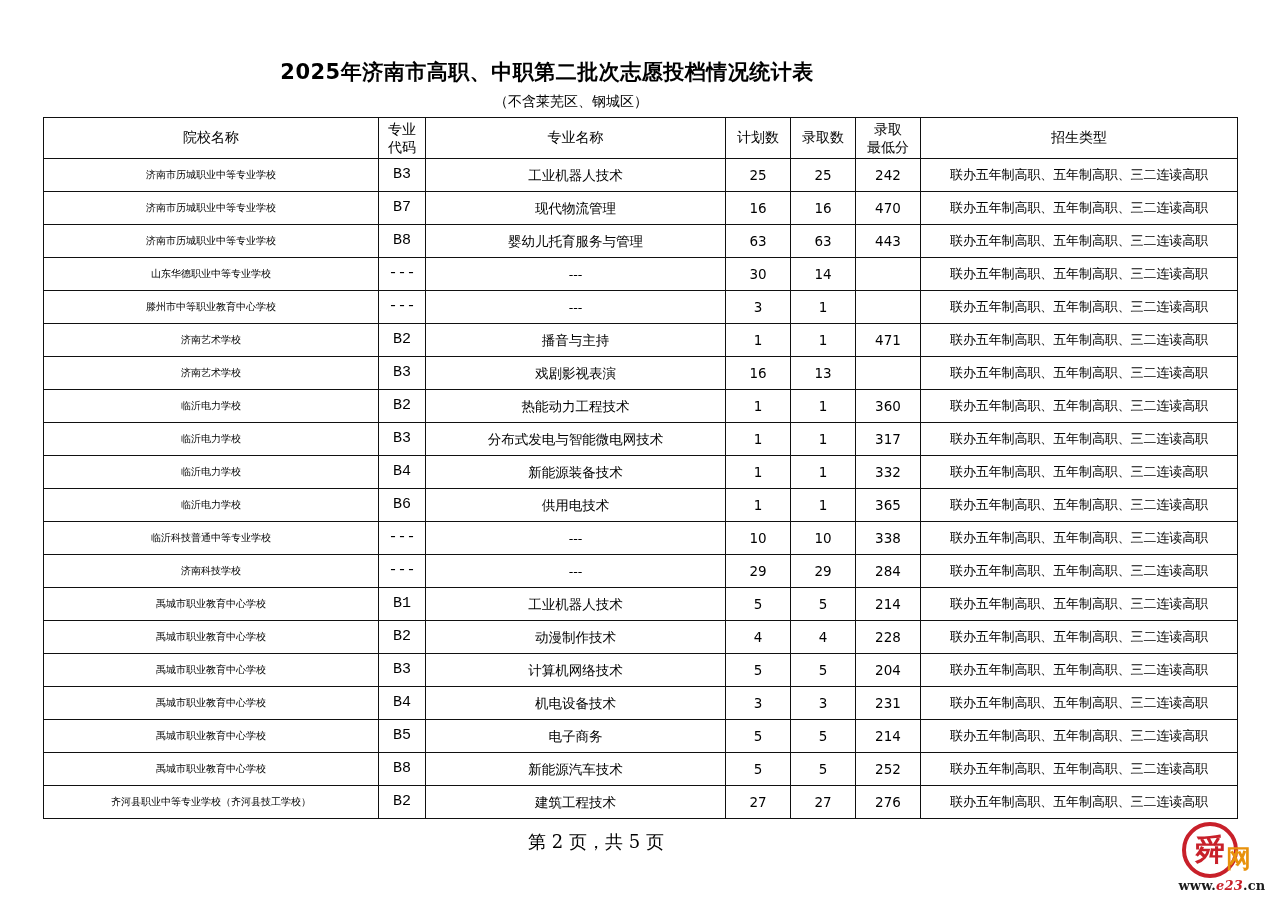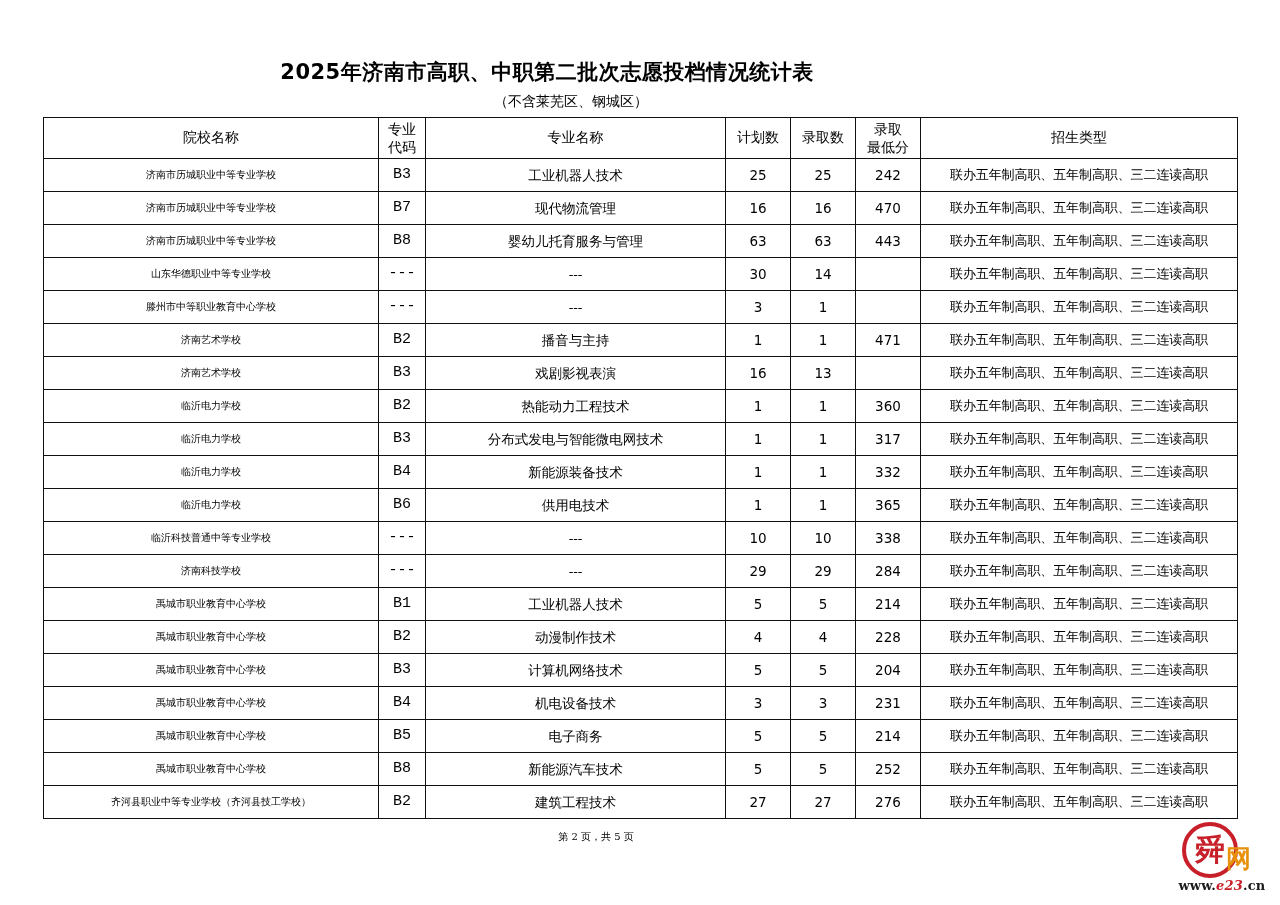--- a/index.html
+++ b/index.html
@@ -98,21 +98,21 @@
   td.cell-num    { font-family: "DejaVu Sans", "Liberation Sans", sans-serif; font-size: 13.5px; }
   td.cell-type   { font-size: 13px; letter-spacing: -0.1px; }
 
   
   .page-footer {
     position: absolute;
     left: 0;
     top: 830px;
     width: 1192px;
     text-align: center;
-    font-size: 10px;
+    font-size: 18px;
     font-family: "DejaVu Serif", "Liberation Serif", serif;
   }
 
   
   .site-logo {
     position: absolute;
     left: 1168px;
     top: 822px;
     width: 108px;
     height: 78px;

